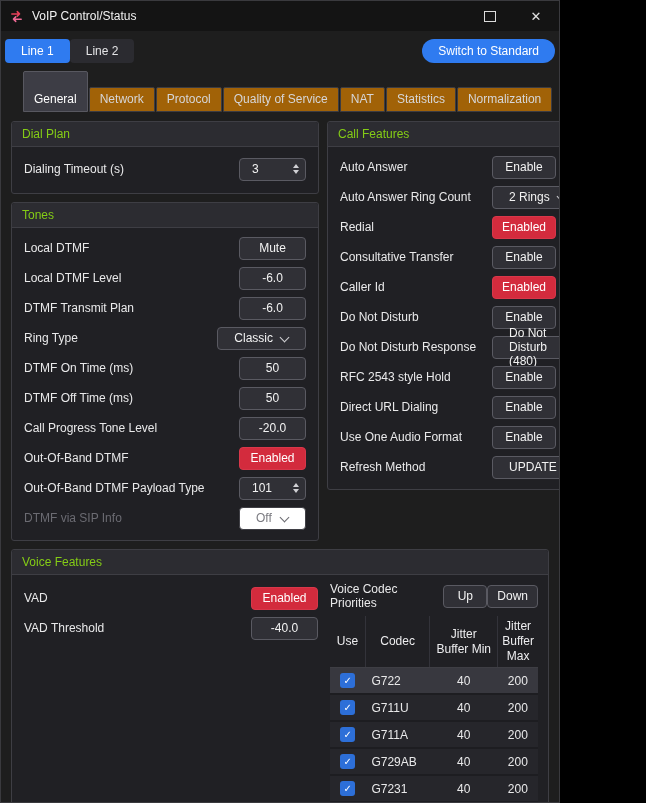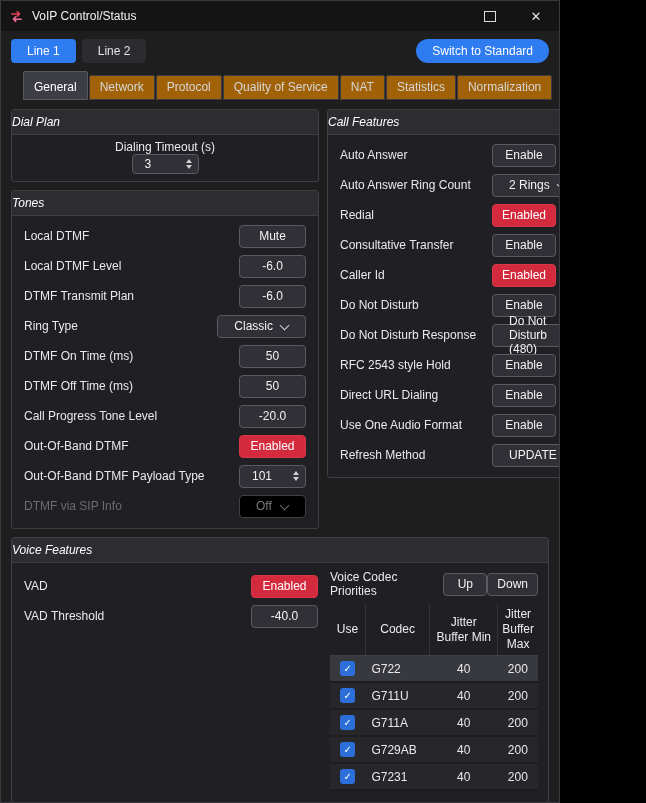--- a/index.html
+++ b/index.html
@@ -10,57 +10,57 @@
     display:flex; flex-direction:column; overflow:hidden;
   }
   
   .titlebar { flex:none; height:30px; background:#141414; display:flex; align-items:center; padding-left:8px; }
   .app-icon { display:flex; align-items:center; }
   .titlebar .title { margin-left:8px; color:#f2f2f2; }
   .win-btns { margin-left:auto; display:flex; height:100%; }
   .win-btn { width:46px; display:flex; align-items:center; justify-content:center; color:#e0e0e0; cursor:default; font-size:13px; }
   .maxi-glyph { width:10px; height:9px; border:1px solid #dcdcdc; }
   
-  .line-row { flex:none; display:flex; align-items:center; gap:6px; padding:8px 10px 6px; }
+  .line-row { flex:none; display:flex; align-items:center; padding:8px 4px 6px; }
   .pill { border-radius:4px; padding:5px 16px; border:none; font:inherit; color:#fff; cursor:default; }
   .pill.blue { background:#2f7bf0; }
   .pill.dark { background:#2b2b30; color:#e4e4e6; }
   .switch { margin-left:auto;border-radius:12px; }
   
   .tabbar { flex:none; display:flex; align-items:flex-end; margin:2px 0 0 22px; }
   .tab { background:#a16207; border:1px solid #3c3c42; padding:4px 10px 5px; color:#d6d6d8; margin-right:1px; border-radius:2px 2px 0 0; cursor:default; }
-  .tab.active { background:#3d3d45; border-color:#585860; color:#fff; padding-top:8px; }
+  .tab.active { background:#3d3d45; border-color:#585860; color:#fff; padding-top:20px; }
   
   .content { flex:none; display:flex; gap:8px; padding:9px 10px 0; align-items:flex-start; }
   .col-left { width:308px; flex:none; display:flex; flex-direction:column; gap:8px; }
   .col-right { flex:1; }
   .group { border:1px solid #3e3e44; border-radius:3px; background:#202024; }
-  .group-title { padding:5px 0; background:#2c2c31; border-bottom:1px solid #3e3e44; border-radius:3px 3px 0 0; color:#ffffff;font-style:italic; }
+  .group-title { padding:5px 10px; background:#2c2c31; border-bottom:1px solid #3e3e44; border-radius:3px 3px 0 0; color:#84cc16; }
   .group-body { padding:5px 12px 7px; }
   .row { display:flex; align-items:center; height:30px; justify-content:space-between; }
-  .row.tall { height:34px;flex-direction:column; }
+  .row.tall { height:34px; }
   .row .lbl { color:#e9e9ea; }
   .row.fixed-lbl { justify-content:flex-start; }
   .row.fixed-lbl .lbl { flex:none; width:152px; }
   .row.disabled .lbl { color:#6b6b72; }
   
   .ctl {
     background:#303036; border:1px solid #5a5a62; border-radius:4px; color:#f2f2f2;
     padding:0 9px; min-width:64px; height:23px; box-sizing:border-box;
     display:inline-flex; align-items:center; justify-content:center; font:inherit; cursor:default;
   }
   .ctl.red { background:#d32b3d; border-color:#d8374a; color:#fff; }
   .ctl.w66 { width:67px; min-width:67px; }
   .spin { justify-content:space-between; padding:0 6px 0 12px; }
   .arrows { display:flex; flex-direction:column; gap:2px; align-items:center; }
   .tri-up { width:0; height:0; border-left:3.5px solid transparent; border-right:3.5px solid transparent; border-bottom:4px solid #d0d0d4; }
   .tri-dn { width:0; height:0; border-left:3.5px solid transparent; border-right:3.5px solid transparent; border-top:4px solid #d0d0d4; }
   .select { justify-content:space-between; padding:0 16px; }
   .chev { width:6px; height:6px; border-right:1.5px solid #d0d0d4; border-bottom:1.5px solid #d0d0d4; transform:rotate(45deg); flex:none; margin:-2px 1px 0 8px; }
-  .ctl.disabled { color:#7a7a80; border-color:#3f3f45; background:#000000; }
+  .ctl.disabled { color:#7a7a80; border-color:#3f3f45; background:#ffffff; }
   .ctl.disabled .chev { border-color:#6a6a70; }
   
   .voice-wrap { margin:8px 10px 0; }
   .voice-body { display:flex; padding:8px 10px 14px 12px; gap:12px; }
   .voice-left { width:294px; flex:none; }
   .voice-right { flex:1; }
   .prio-row { display:flex; align-items:center; height:26px; margin-bottom:7px; }
   .prio-row .lbl { flex:1; }
   .prio-row .ctl { min-width:44px; }
   .codec-table { width:100%; border-collapse:collapse; background:#1d1d21; }

